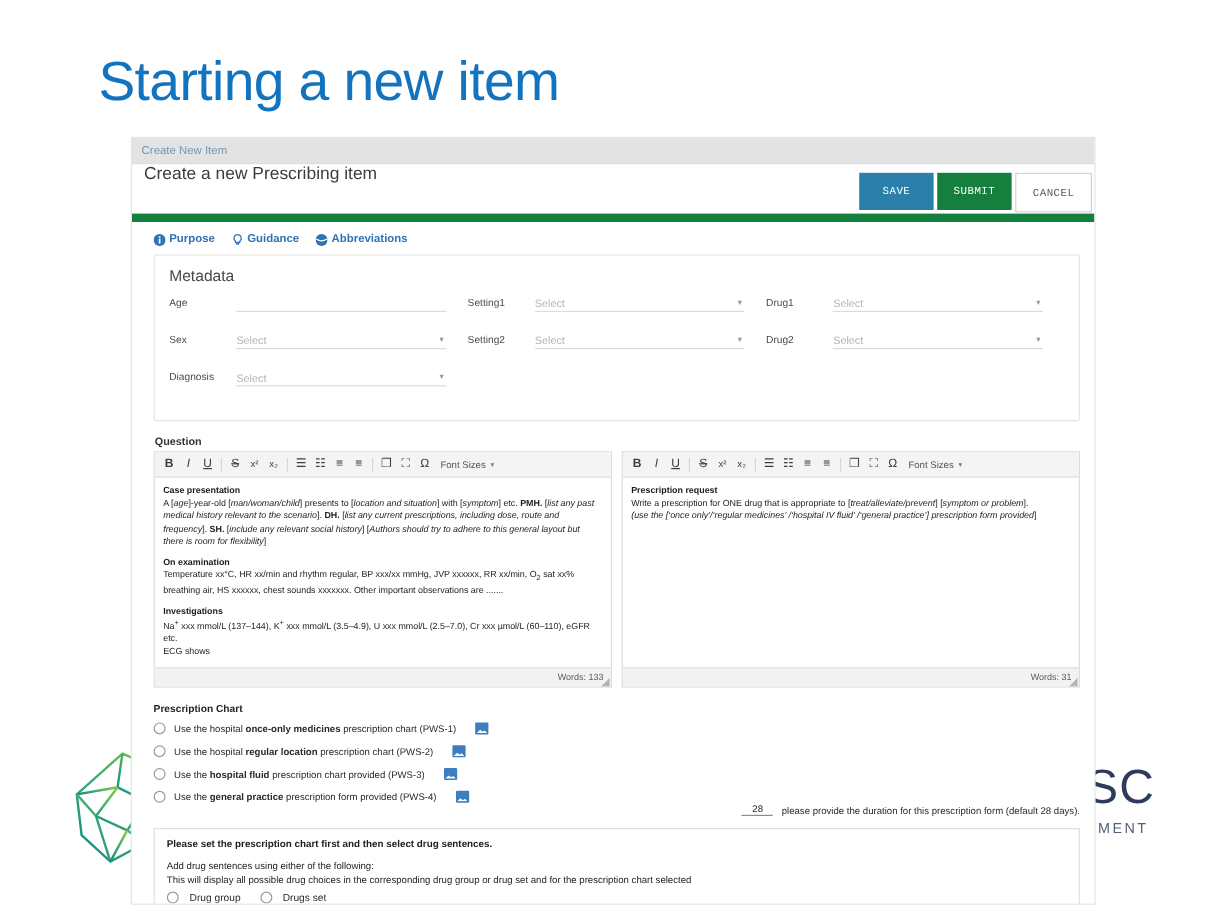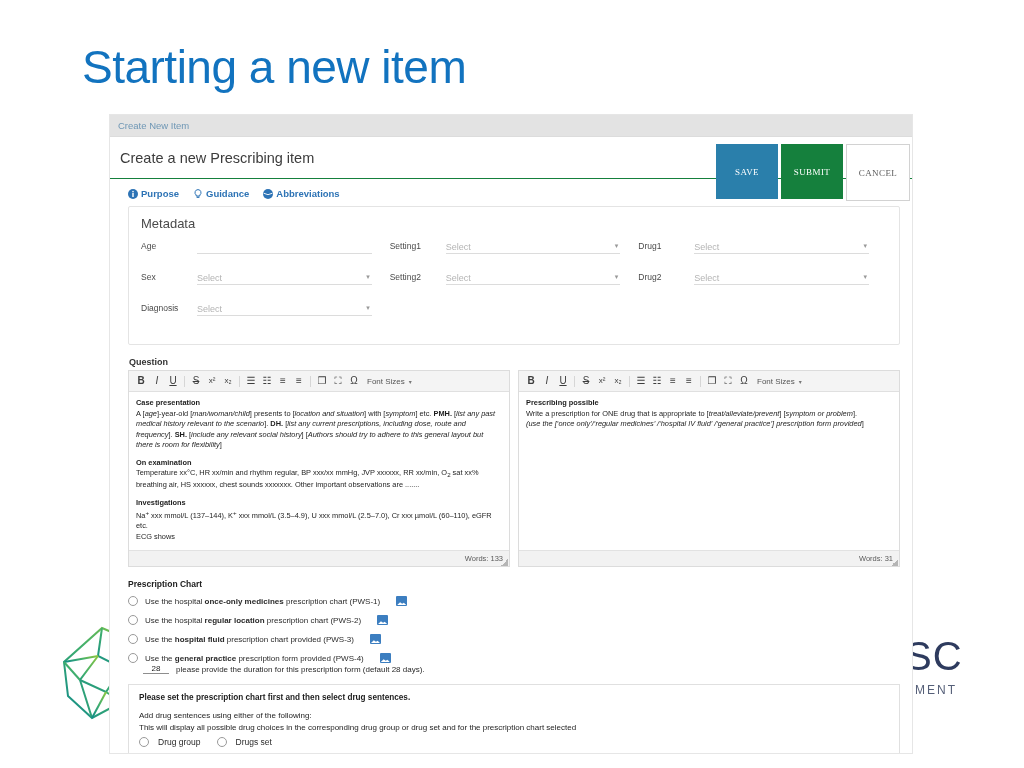--- a/index.html
+++ b/index.html
@@ -30,30 +30,30 @@
     background:#fff;overflow:hidden;
     box-shadow:0 0 0 1px #e6e6e6;
   }
   .breadcrumb-bar{
     height:21px;background:#e3e3e3;border-bottom:1px solid #dcdcdc;
     display:flex;align-items:center;padding-left:8px;
   }
   .breadcrumb-bar .crumb{font-size:9.5px;color:#6f97b5;}
 
   .title-row{
-    height:41px;background:#fff;display:flex;align-items:center;
-    padding:0 2px 0 10px;border-bottom:1px solid #15803d;position:relative;
+    height:41px;background:#fff;display:flex;align-items:flex-start;
+    padding:0 2px 0 10px;border-bottom:7px solid #15803d;position:relative;
   }
   .page-title{font-size:14.5px;color:#3c3c3c;font-weight:400;}
   .btn-group{position:absolute;right:2px;top:7px;display:flex;}
   .btn{
-    height:23px;min-width:44px;padding:16px 9px;border:none;
+    height:23px;min-width:44px;padding:4px 9px;border:none;
     font-size:9px;letter-spacing:.4px;color:#fff;
     display:flex;align-items:center;justify-content:center;cursor:pointer;
-    font-family:Liberation Serif, serif;
+    font-family:Liberation Mono, monospace;
   }
   .btn-save{background:#2a7fab;}
   .btn-submit{background:#15803d;margin-left:3px;}
   .btn-cancel{background:#fff;color:#5a5a5a;border:1px solid #d2d2d2;margin-left:3px;}
 
   
   .helpers{display:flex;gap:14px;padding:9px 0 7px 18px;font-size:9.5px;font-weight:bold;color:#2d73b5;}
   .helpers .h{display:flex;align-items:center;gap:3px;cursor:pointer;}
   .ic{width:10px;height:10px;display:inline-block;}
 
@@ -114,21 +114,21 @@
   }
   .opt b{font-weight:bold;}
   .imgicon{
     width:11px;height:10px;margin-left:16px;flex:none;
     background:#3c7ec0;border-radius:1px;position:relative;overflow:hidden;
   }
   .imgicon:after{
     content:"";position:absolute;left:1px;bottom:1px;width:9px;height:4px;
     background:#fff;clip-path:polygon(0 100%,32% 30%,55% 70%,74% 42%,100% 100%);
   }
-  .durline{display:flex;align-items:center;font-size:8px;color:#2a2a2a;margin:-3px 0 0 15px;}
+  .durline{display:flex;align-items:center;font-size:8px;color:#2a2a2a;margin:-3px 0 0 15px;justify-content:flex-end;}
   .durbox{
     border-bottom:1px solid #8e8e8e;min-width:26px;text-align:center;
     margin-right:7px;color:#1d1d1d;
   }
 
   
   .notepanel{margin-top:10px;border:1px solid #e0e0e0;padding:8px 10px 8px 10px;}
   .notepanel .n1{font-size:8.2px;font-weight:bold;color:#1d1d1d;margin-bottom:8px;}
   .notepanel .n2{font-size:8px;color:#1d1d1d;line-height:1.45;}
   .noterow{display:flex;align-items:center;gap:6px;margin-top:4px;font-size:8.5px;color:#2a2a2a;}
@@ -331,21 +331,21 @@
             <span class="t">≡</span>
             <span class="t">≡</span>
             <span class="sep"></span>
             <span class="t">❐</span>
             <span class="t">⛶</span>
             <span class="t">Ω</span>
             <span class="fs">Font Sizes</span>
             <span class="fscaret">▾</span>
           </div>
           <div class="earea">
-            <p><b>Prescribing possible</b><br>
+            <p><b>Prescription request</b><br>
                <span>Write a prescription for ONE drug that is appropriate to [<i>treat/alleviate/prevent</i>] [<i>symptom or problem</i>].<br><i>(use the [‘once only’/‘regular medicines’ /‘hospital IV fluid’ /‘general practice’] prescription form provided</i>]</span></p>
           </div>
           <div class="estat">
             <span>Words: 31</span>
             <span class="grip"></span>
           </div>
         </div>
       </div>
 
       <div class="pchart">

